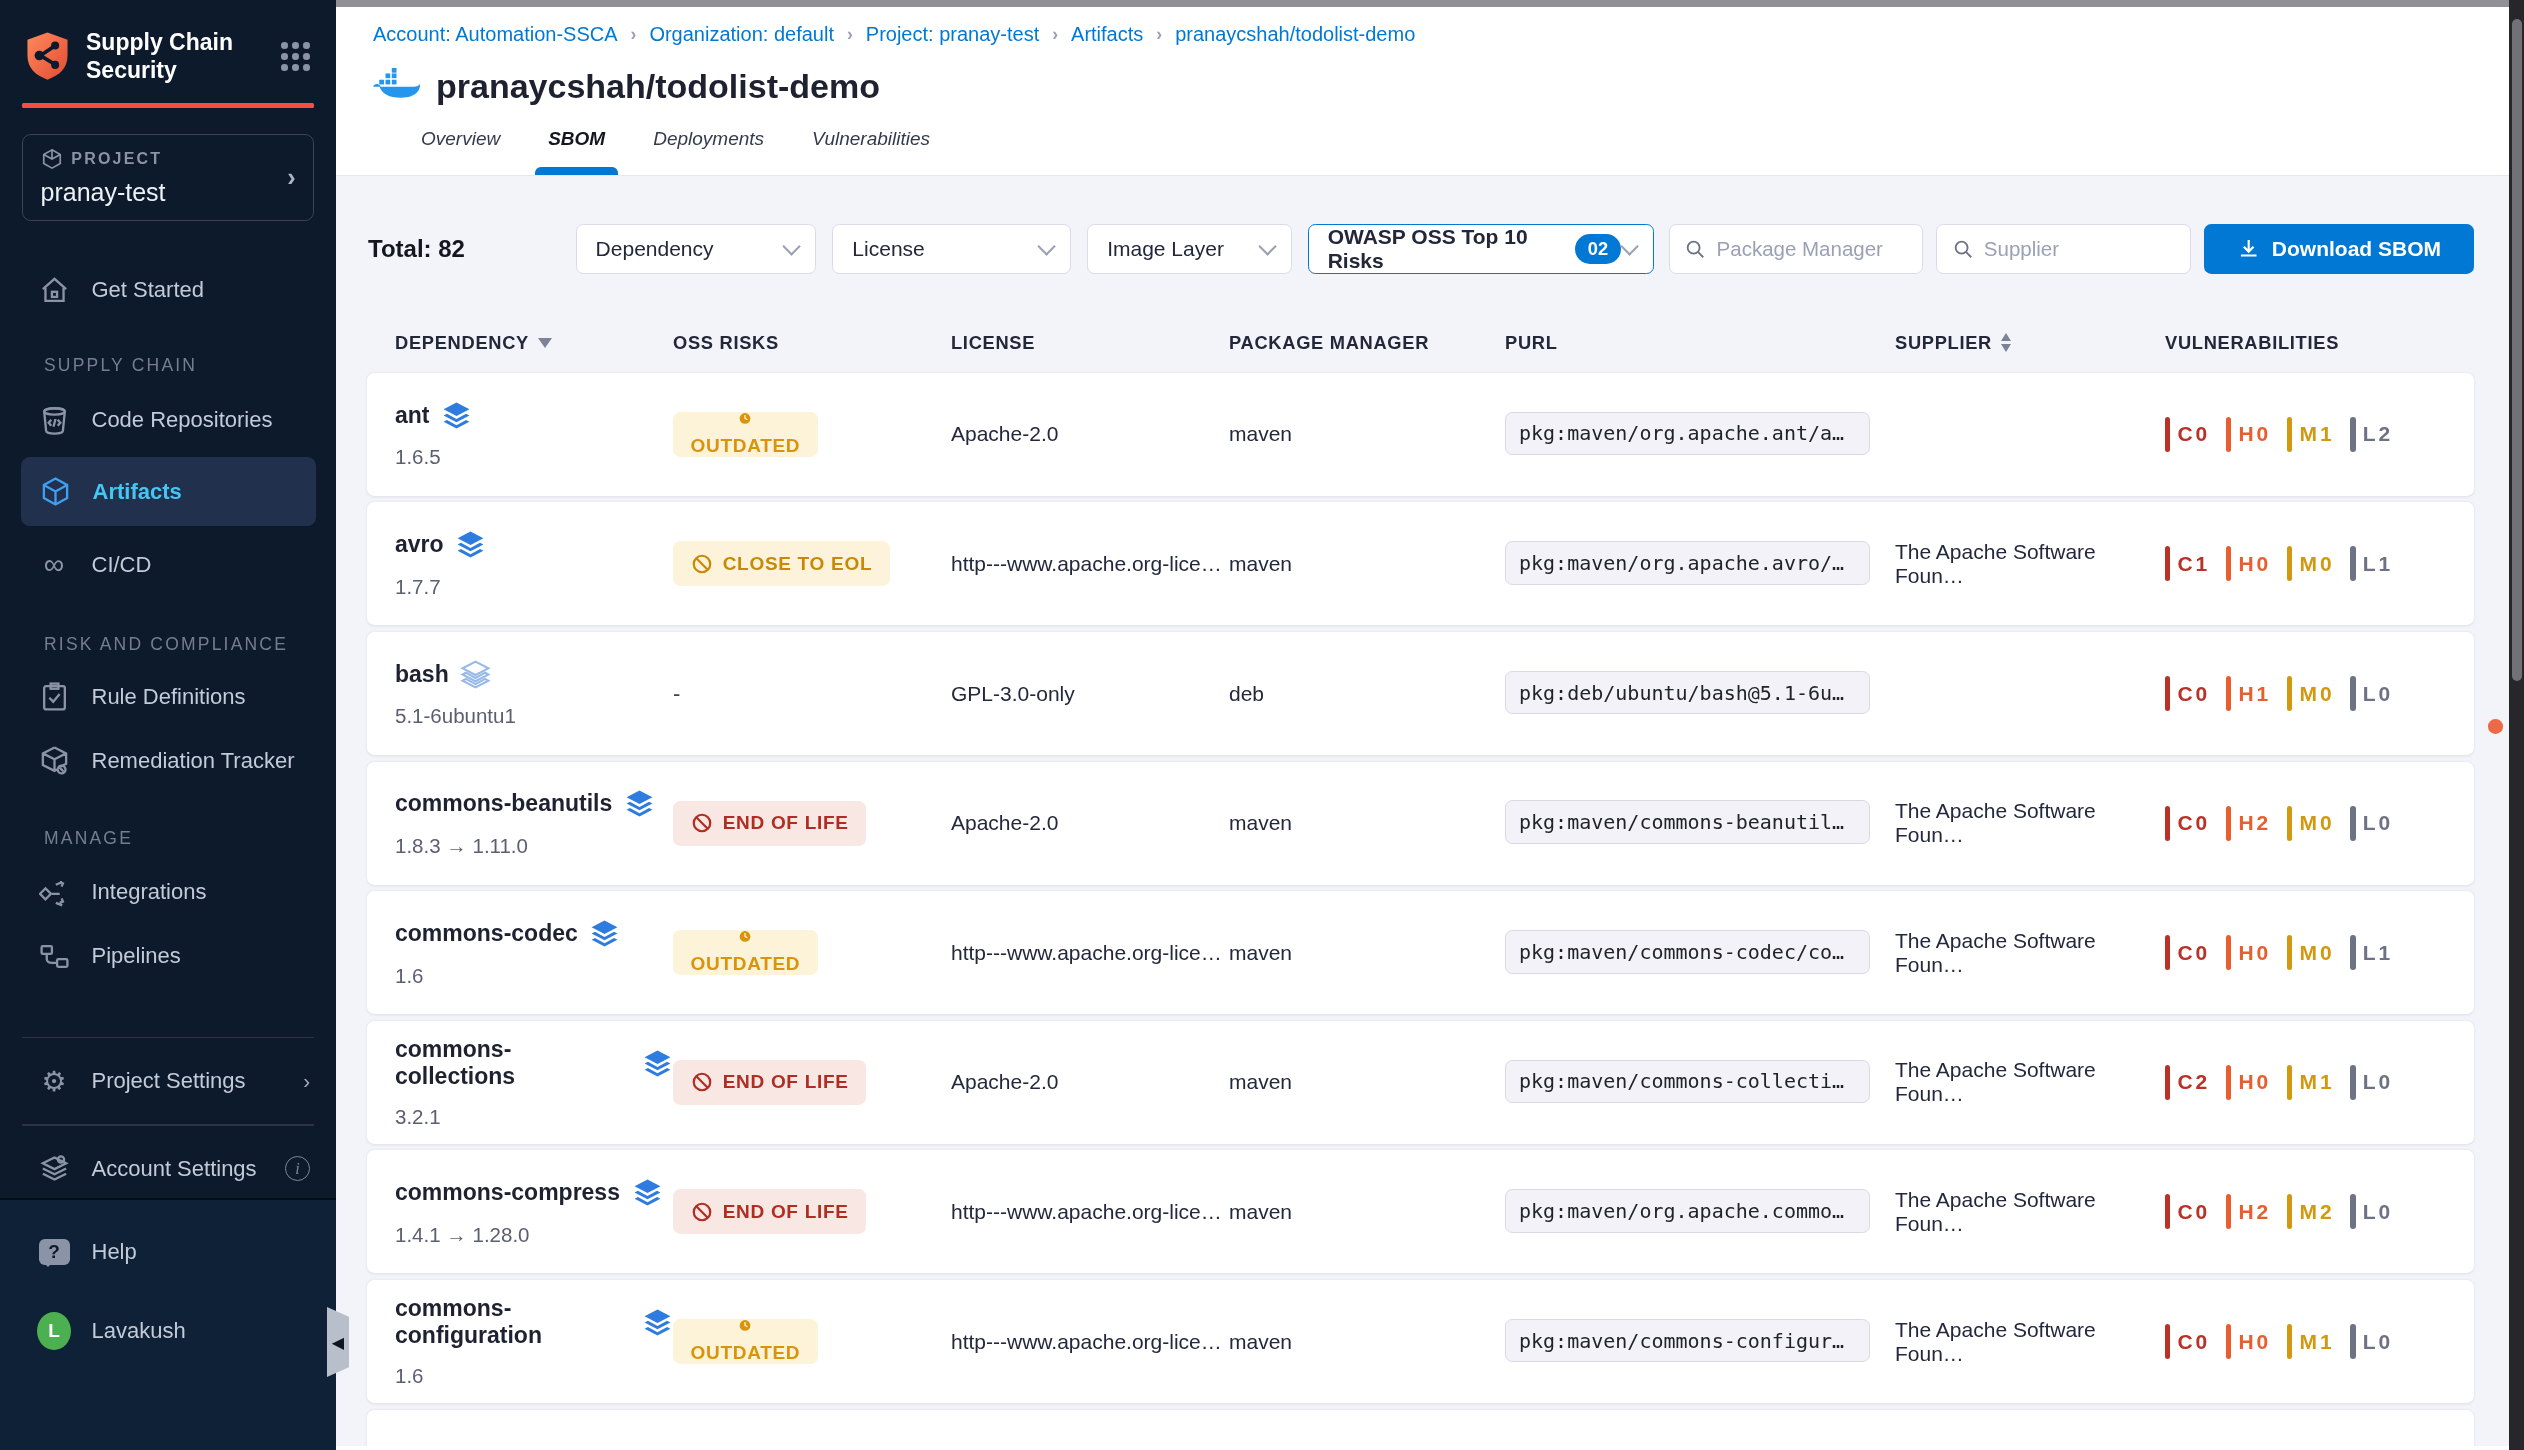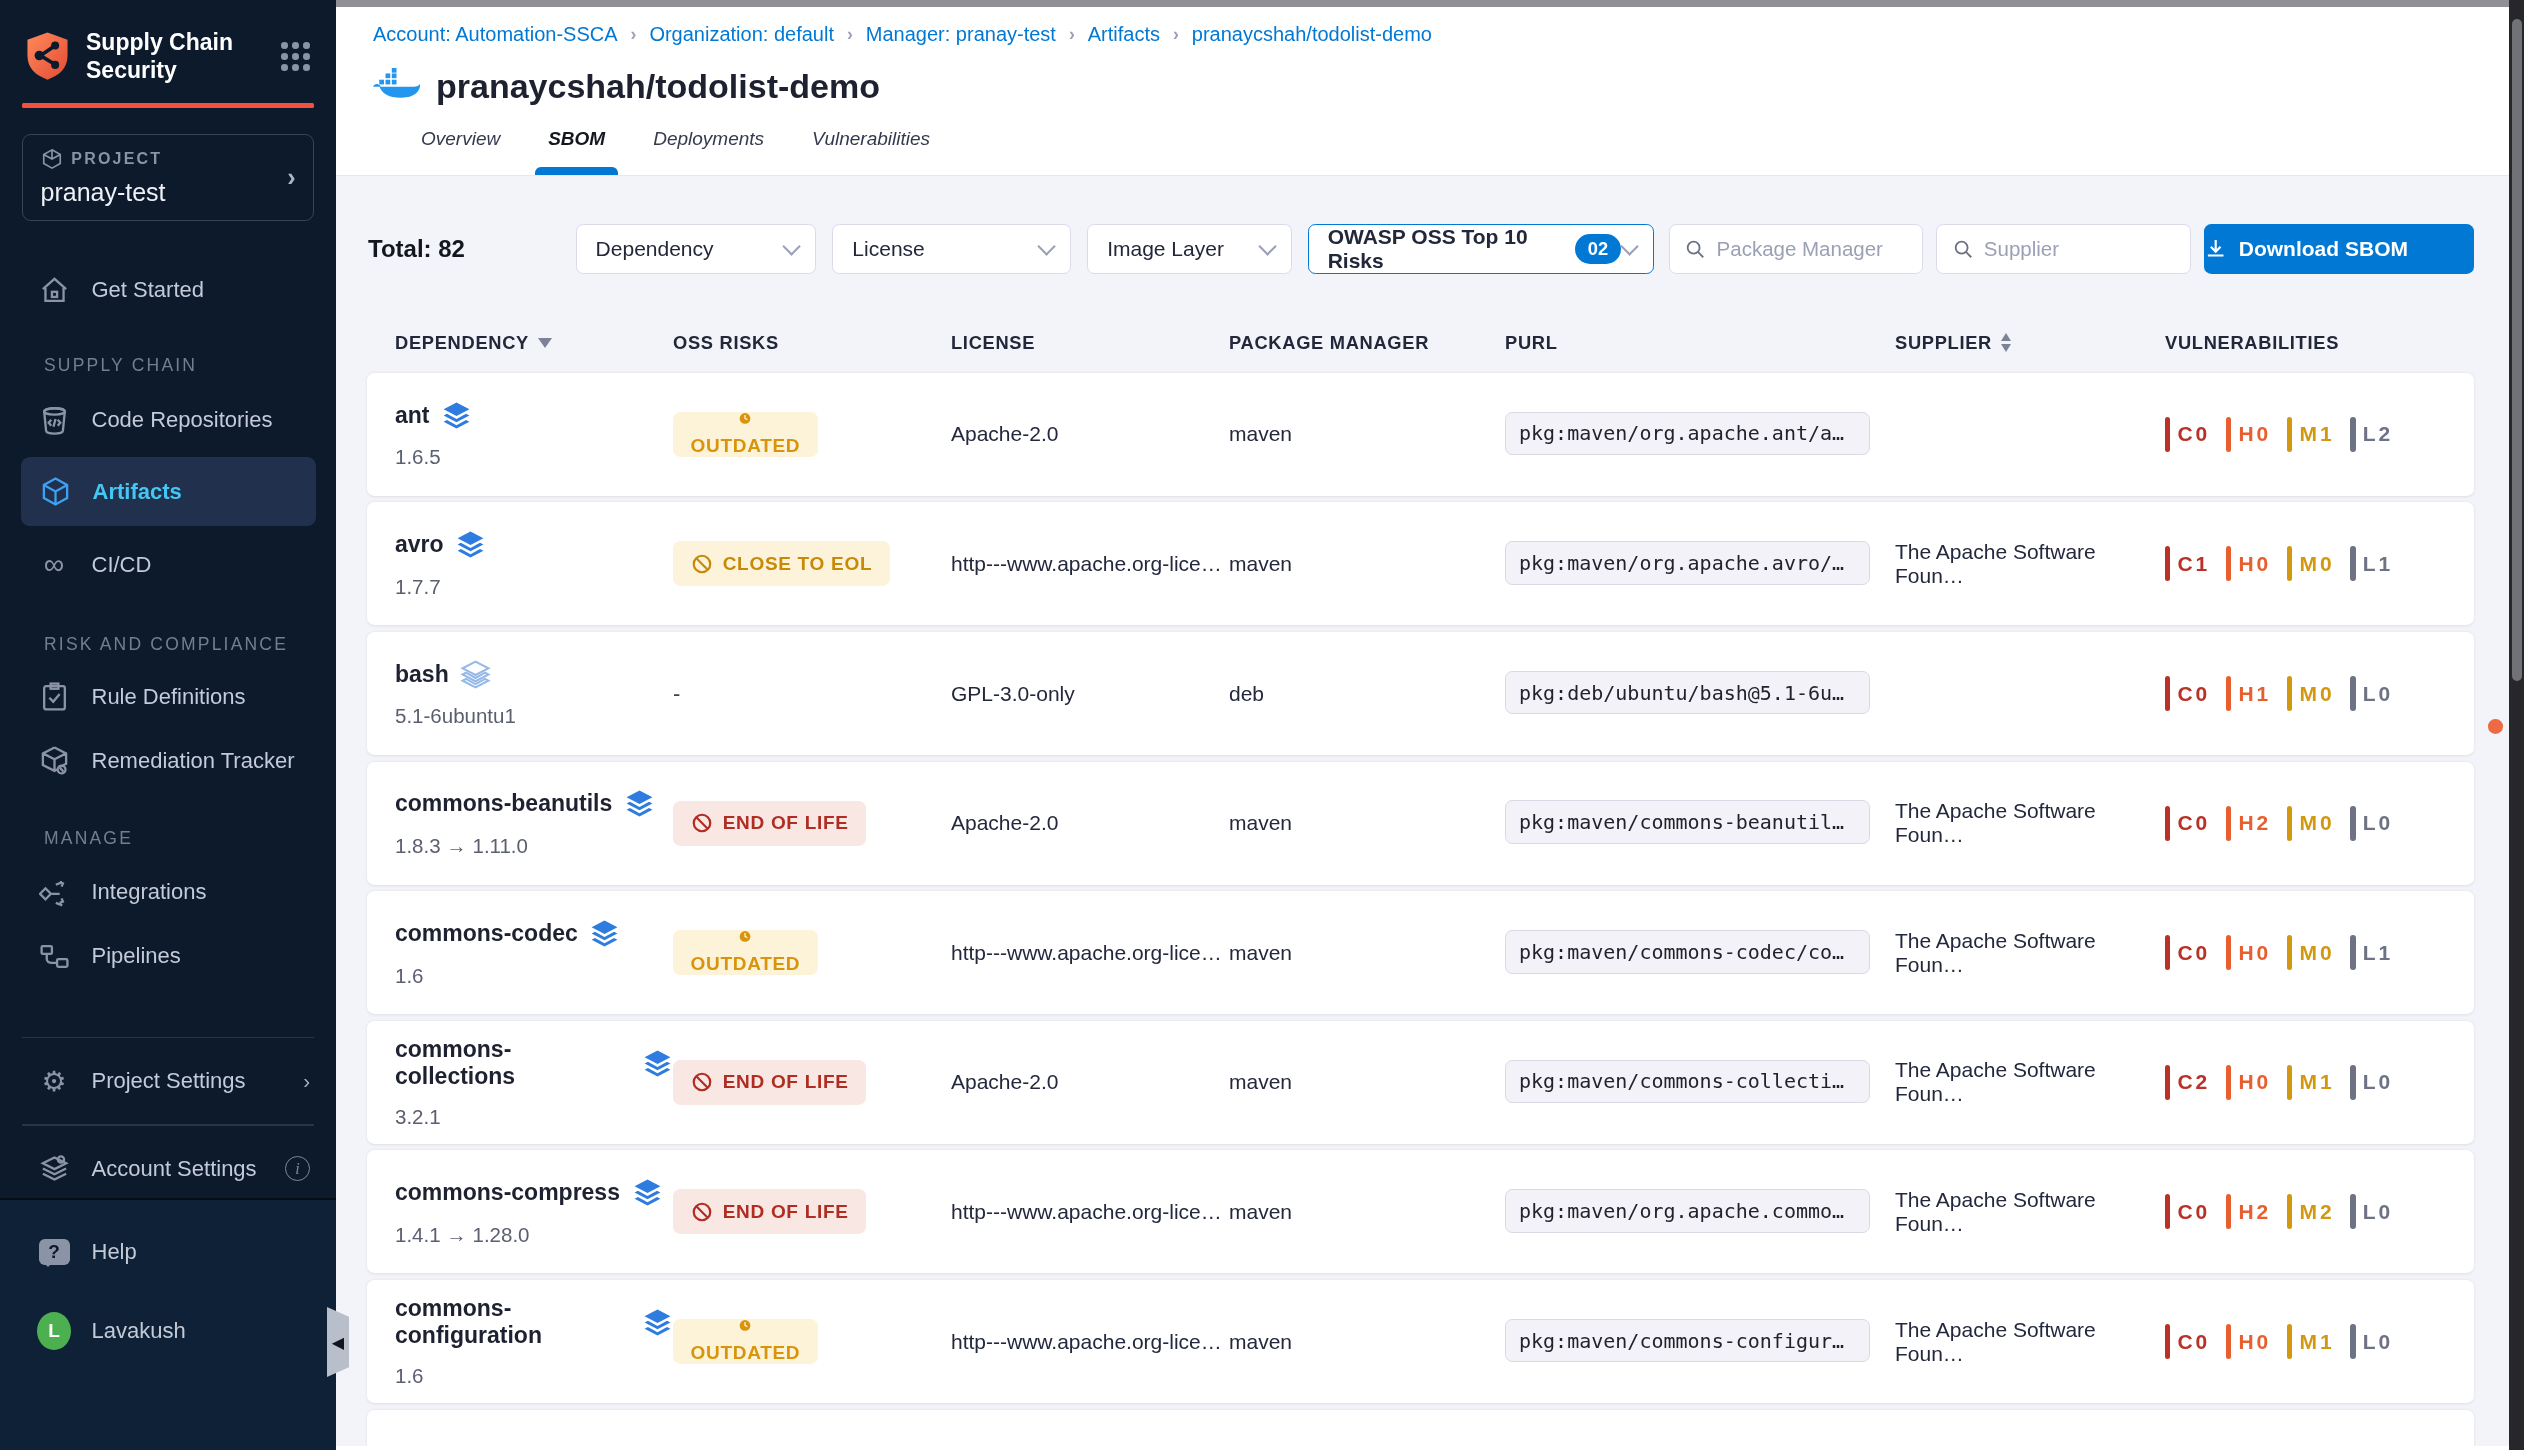--- a/index.html
+++ b/index.html
@@ -86,21 +86,21 @@
     border-radius:730px; padding:4.4px 13px; margin-left:11.7px; }
   .searchbox { width:259px; height:50px; background:#fff; border:1.5px solid #d9dbe8;
     border-radius:7.3px; display:flex; align-items:center; padding:0 14.6px; margin-right:13px; }
   .searchbox svg { width:22px; height:22px; flex:0 0 22px; margin-right:10.2px; }
   .searchbox input { border:none; outline:none; width:100%; font-size:20.5px; color:#22273a;
     font-family:"Liberation Sans",sans-serif; background:transparent; }
   .searchbox input::placeholder { color:#9ba0b5; }
   .sb-supplier { width:260px; margin-right:12.4px; }
   .dl-btn { width:276px; height:50px; background:#0278d5; border:none; border-radius:7.3px;
     color:#fff; font-size:21px; font-weight:bold; display:flex; align-items:center;
-    gap:11.7px; cursor:pointer; font-family:"Liberation Sans",sans-serif; }
+    justify-content:center; gap:11.7px; cursor:pointer; font-family:"Liberation Sans",sans-serif; }
   .dl-btn svg { width:23.4px; height:23.4px; }
 
   
   .tgrid { display:grid; grid-template-columns:278px 278px 278px 276px 390px 270px 1fr;
     align-items:center; padding-left:28px; }
   .table-head { margin:58px 35px 0 31px; }
   .th { font-size:18.3px; font-weight:bold; color:#23273a; letter-spacing:0.7px;
     display:flex; align-items:center; gap:8.8px; }
   .tri-down { width:0; height:0; border-left:7.3px solid transparent; border-right:7.3px solid transparent;
     border-top:10.2px solid #7d8396; cursor:pointer; }
@@ -347,21 +347,21 @@
 
   <main class="main">
     <div class="top-strip"></div>
 
     <header class="page-header">
       <nav class="breadcrumb">
         <a>Account: Automation-SSCA</a>
         <span class="bc-sep">›</span>
         <a>Organization: default</a>
         <span class="bc-sep">›</span>
-        <a>Manager: pranay-test</a>
+        <a>Project: pranay-test</a>
         <span class="bc-sep">›</span>
         <a>Artifacts</a>
         <span class="bc-sep">›</span>
         <a>pranaycshah/todolist-demo</a>
       </nav>
       <div class="title-row">
         <svg class="docker-ic" viewBox="0 0 30 24">
           <g fill="#2496ed">
             <rect x="4" y="8" width="3" height="3"></rect>
               <rect x="8" y="8" width="3" height="3"></rect>

